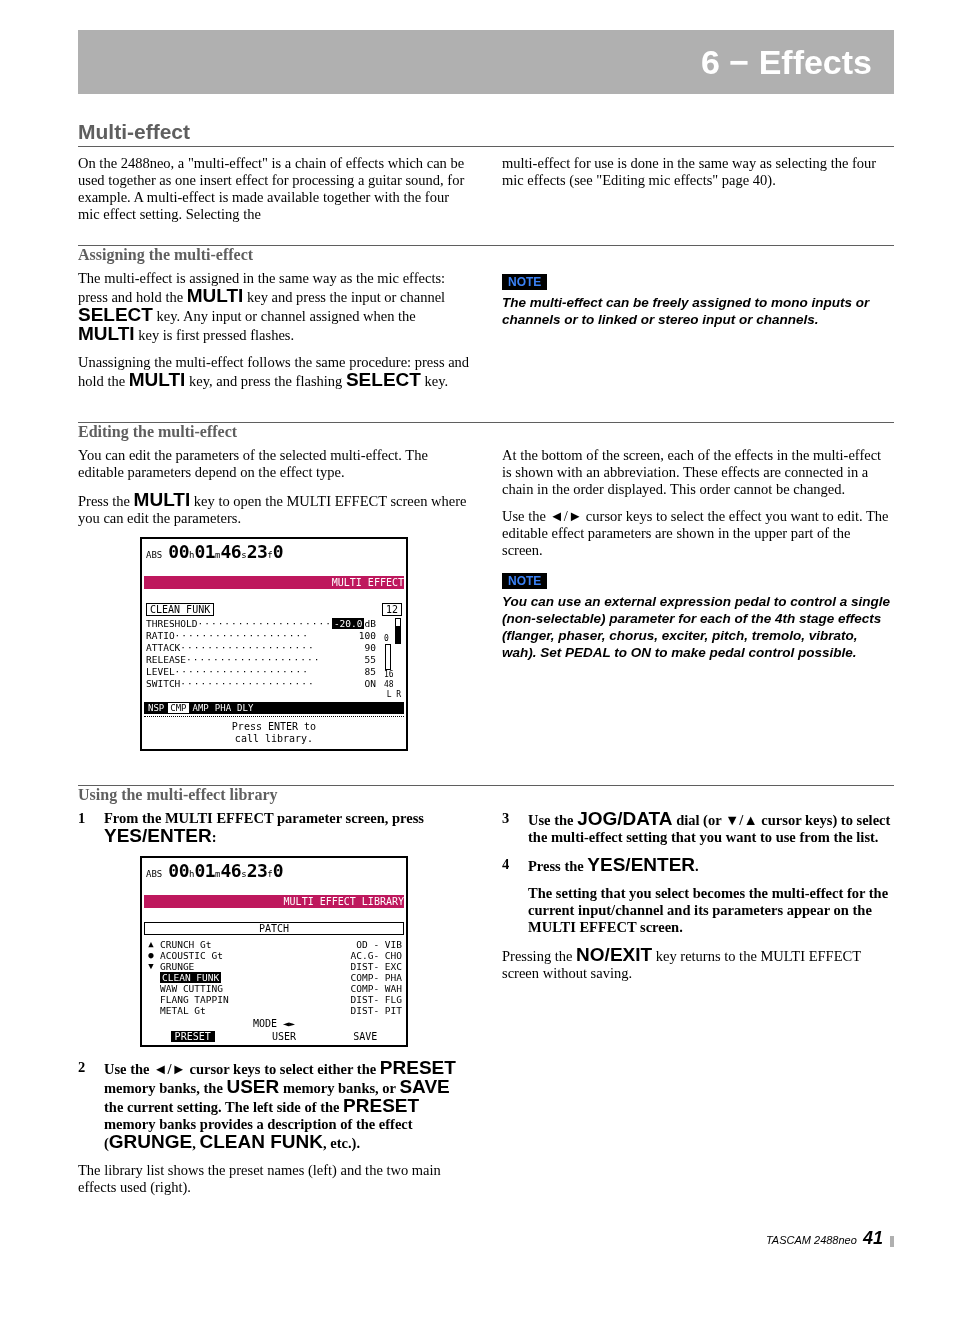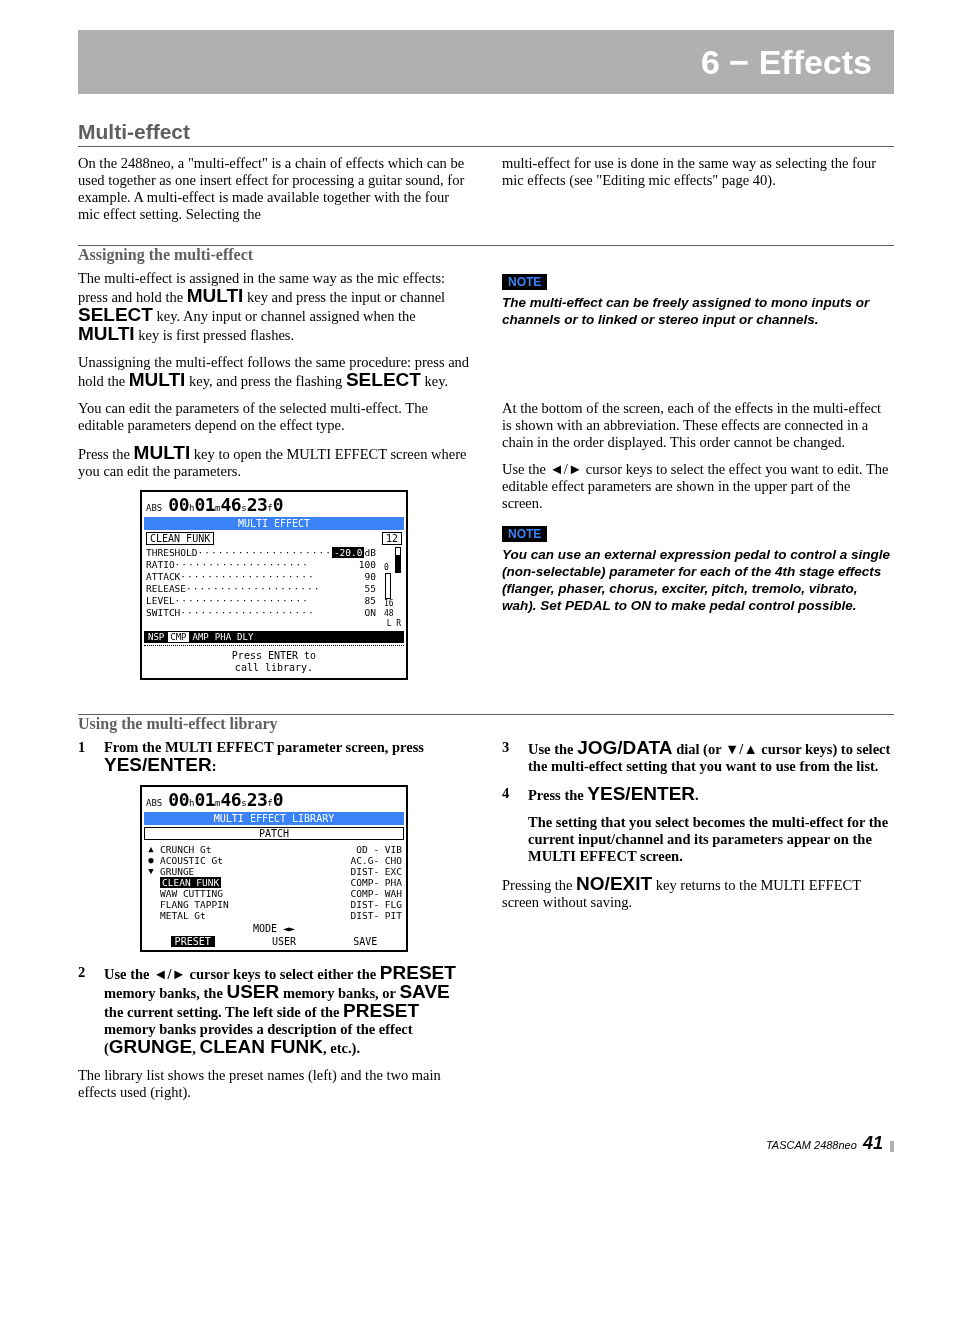--- a/index.html
+++ b/index.html
@@ -101,23 +101,23 @@
     display: block;
   }
   .screenshot .timebar {
     display: flex; align-items: baseline; justify-content: flex-start;
     padding: 2px 12px 0 4px;
   }
   .screenshot .timebar .lbl { font-size: 9px; }
   .screenshot .timebar .big { font-size: 18px; font-weight: bold; letter-spacing: -0.5px;}
   .screenshot .timebar .u { font-size: 9px; }
   .screenshot .title {
-    background: #3b82f6; color: #fff;
-    text-align: center; font-size: 10px; padding: 1px 0;
-    margin: 2px 2px;
+    background: #be185d; color: #fff;
+    text-align: right; font-size: 10px; padding: 1px 0;
+    margin: 14px 2px;
   }
   .screenshot .row { display: flex; justify-content: space-between; padding: 0 4px; }
   .screenshot .boxed { border: 1px solid #000; padding: 0 3px; display:inline-block; }
   .screenshot .inv { background:#000; color:#fff; padding: 0 2px; }
   .screenshot .params { padding: 2px 4px; line-height: 12px; font-size: 9.5px; }
   .screenshot .params .p { display:flex; }
   .screenshot .params .pn { flex: 0 0 auto; }
   .screenshot .params .dots { flex: 1; overflow: hidden; letter-spacing: 1px; }
   .screenshot .params .pv { flex: 0 0 auto; text-align:right; }
   .screenshot .meterzone { display:flex; }
@@ -179,20 +179,21 @@
       <p class="body colbreak">
         <span>Unassigning the multi-effect follows the same procedure: press and hold the </span><span class="sans">MULTI</span><span> key, and press the flashing </span><span class="sans">SELECT</span><span> key.</span>
       </p>
     </div>
     <div>
       <div class="note-badge">NOTE</div>
       <p class="note-text">The multi-effect can be freely assigned to mono inputs or channels or to linked or stereo input or channels.</p>
     </div>
   </div>
 
+  <h2 class="subsection">Editing the multi-effect</h2>
   <div class="two-col">
     <div>
       <p class="body">You can edit the parameters of the selected multi-effect. The editable parameters depend on the effect type.</p>
       <p class="body">
         <span>Press the </span><span class="sans">MULTI</span><span> key to open the MULTI EFFECT screen where you can edit the parameters.</span>
       </p>
 
       <div class="screenshot colbreak">
         <div class="timebar">
           <span class="lbl">ABS</span>&nbsp;

